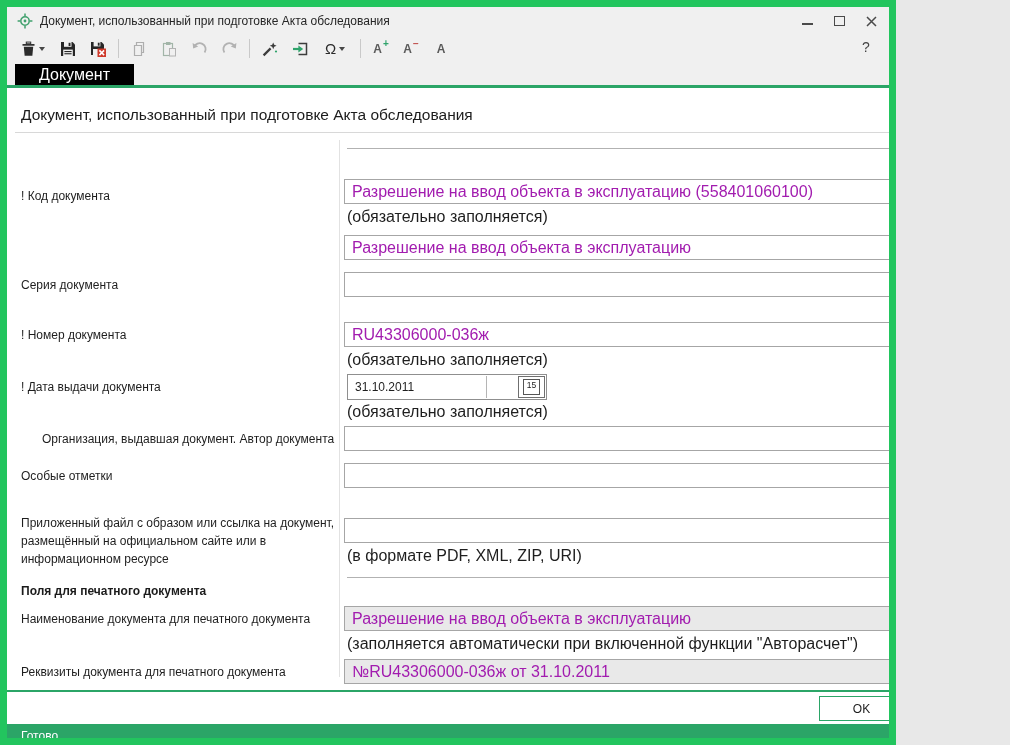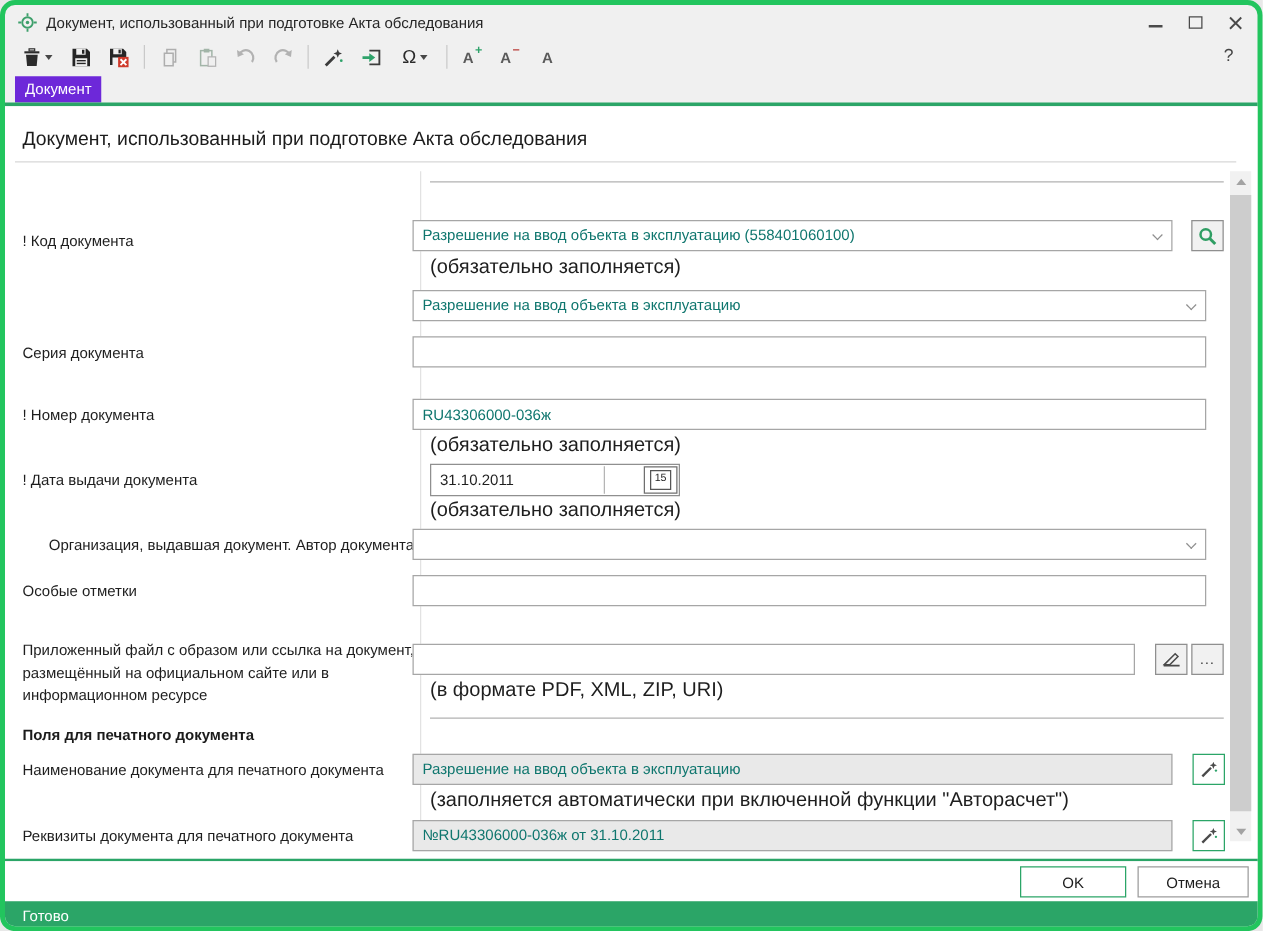--- a/index.html
+++ b/index.html
@@ -1,19 +1,19 @@
 <!DOCTYPE html>
 <html><head>
 <meta charset="utf-8">
 <style>
   * { margin:0; padding:0; box-sizing:border-box; }
   html,body { width:1010px; height:745px; overflow:hidden; background:#e8e8e8;
               font-family:"Liberation Sans", sans-serif; }
-  .window { position:absolute; left:0; top:0; width:1010px; height:745px;
-            background:#f0f0f0; border:4px solid #22c55e; border-radius:12px; overflow:hidden; }
+  .window { position:absolute; left:0; top:0; width:896px; height:745px;
+            background:#f0f0f0; border:7px solid #22c55e; border-radius:0; overflow:hidden; }
 
   
   .titlebar { position:absolute; left:0; top:0; right:0; height:28px; }
   .app-icon { position:absolute; left:10px; top:6px; width:16px; height:16px; }
   .win-title { position:absolute; left:33px; top:0; height:28px; line-height:28px;
                font-size:12px; color:#262626; white-space:nowrap; }
   .win-controls { position:absolute; right:2px; top:0; height:28px; display:flex; }
   .win-btn { width:32px; height:28px; display:flex; align-items:center; justify-content:center; }
   .glyph-min { width:11px; height:2px; background:#4a4a4a; margin-top:6px; }
   .glyph-max { width:11px; height:10px; border:1.4px solid #4a4a4a; }
@@ -29,38 +29,38 @@
            border-top:4px solid #474747; margin-left:3px; }
   .omega { font-size:15px; color:#2a2a2a; line-height:16px; }
   .fontA { font-size:12px; font-weight:bold; color:#5a5a5a; }
   .sup { font-size:10px; font-weight:bold; position:relative; top:-5px; margin-left:1px; }
   .sup.plus { color:#2fa36b; } .sup.minus { color:#c0504d; }
   .help-btn { position:absolute; right:10px; top:28px; width:26px; height:24px;
               display:flex; align-items:center; justify-content:center;
               font-size:14px; color:#444; }
 
   
-  .tab { position:absolute; left:8px; top:57px; height:21px; padding:0 8px;
-         background:#6d28d9; color:#fff; font-size:12px; line-height:21px; }
+  .tab { position:absolute; left:8px; top:57px; height:21px; padding:0 24px;
+         background:#000000; color:#fff; font-size:16px; line-height:21px; }
   .tab-underline { position:absolute; left:0; top:78px; width:1008px; height:3px; background:#2BA567; }
 
   
   .body-bg { position:absolute; left:0; top:81px; width:1008px; height:602px; background:#fff; }
   .page-title { position:absolute; left:14px; top:99px; font-size:15.5px; color:#1c1c1c; }
   .title-rule { position:absolute; left:8px; top:125px; width:977px; height:1px; background:#d8d8d8; }
   .col-divider { position:absolute; left:332px; top:133px; width:1px; height:537px; background:#e2e2e2; }
   .rc-rule { position:absolute; left:340px; width:635px; height:1px; background:#b2b2b2; }
 
   .fsection { position:absolute; left:14px; width:300px; font-size:12px; font-weight:bold;
               color:#1b1b1b; line-height:17px; }
   .flabel { position:absolute; left:14px; width:318px; font-size:12px; color:#1e1e1e; line-height:18px; }
   .fhint  { position:absolute; left:340px; font-size:16px; color:#1e1e1e; }
 
-  .combo, .tinput, .ro-field { position:absolute; left:326px; height:25px; border:1px solid #a6a6a6;
-              background:#fff; font-size:12px; color:#0f766e; }
+  .combo, .tinput, .ro-field { position:absolute; left:337px; height:25px; border:1px solid #a6a6a6;
+              background:#fff; font-size:16px; color:#a21caf; }
   .combo { line-height:23px; padding:0 22px 0 7px; white-space:nowrap; overflow:hidden; }
   .chev { position:absolute; right:8px; top:8px; width:6px; height:6px;
           border-right:1.3px solid #8f8f8f; border-bottom:1.3px solid #8f8f8f; transform:rotate(45deg); }
   .tinput { padding:0 7px; font-family:"Liberation Sans", sans-serif; outline:none; }
   .ro-field { background:#e9e9e9; line-height:23px; padding:0 7px; white-space:nowrap; overflow:hidden; }
 
   .icon-btn { position:absolute; width:26px; height:25px; background:#f1f1f1; border:1px solid #8f8f8f;
               display:flex; align-items:center; justify-content:center; }
   .wand-btn { position:absolute; left:950px; width:26px; height:25px; background:#fff;
               border:1px solid #2BA567; display:flex; align-items:center; justify-content:center; }

